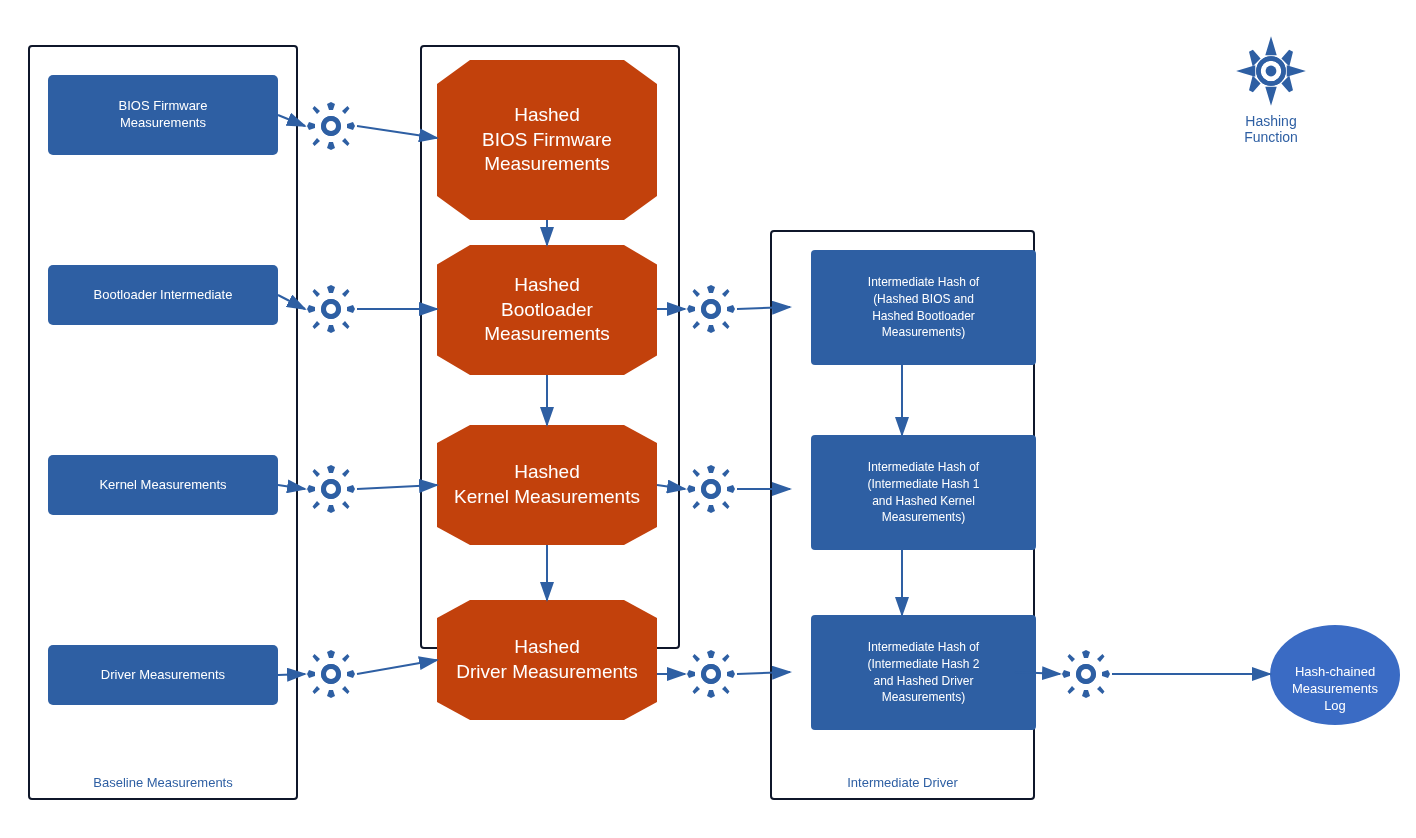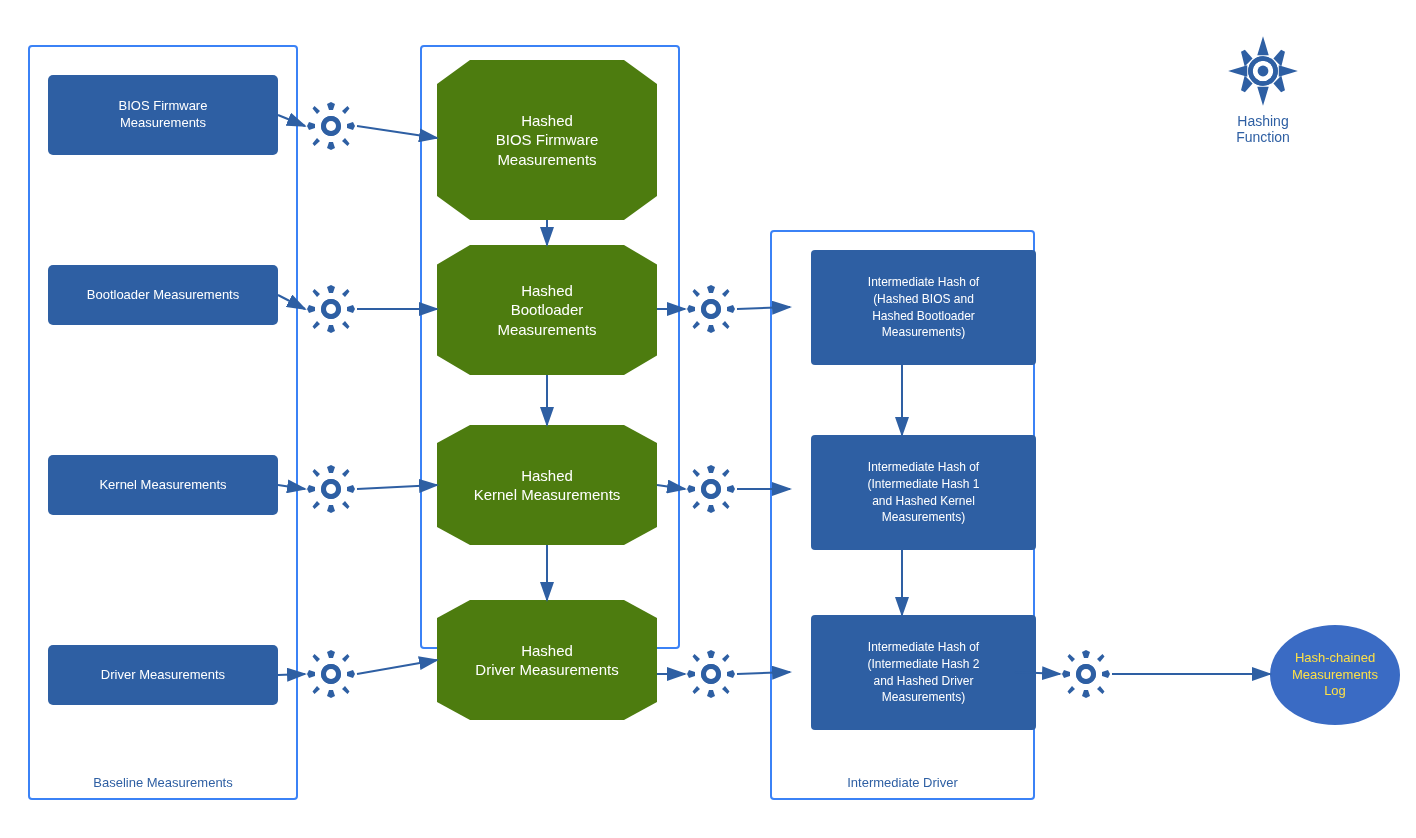--- a/index.html
+++ b/index.html
@@ -22,21 +22,21 @@
       position: absolute;
       top: 0; left: 0;
       width: 1416px;
       height: 838px;
       pointer-events: none;
     }
 
     
     .section-box {
       position: absolute;
-      border: 2px solid #3b82f6;
+      border: 2px solid #0f172a;
       border-radius: 4px;
     }
     .section-label {
       position: absolute;
       bottom: 8px;
       left: 0; right: 0;
       text-align: center;
       color: #2e5fa3;
       font-size: 13px;
       font-weight: 500;
@@ -70,23 +70,23 @@
       text-align: center;
       font-size: 13px;
       font-weight: 500;
       line-height: 1.3;
       padding: 6px 10px;
     }
 
     
     .octagon {
       position: absolute;
-      background: #4d7c0f;
+      background: #c2410c;
       color: white;
-      font-size: 15px;
+      font-size: 19px;
       font-weight: 500;
       text-align: center;
       display: flex;
       align-items: center;
       justify-content: center;
       line-height: 1.3;
       clip-path: polygon(15% 0%, 85% 0%, 100% 15%, 100% 85%, 85% 100%, 15% 100%, 0% 85%, 0% 15%);
     }
 
     
@@ -111,36 +111,36 @@
       position: absolute;
       width: 52px;
       height: 52px;
     }
 
     
     .circle-blue {
       position: absolute;
       background: #3a6bc4;
       border-radius: 50%;
-      color: #fde047;
+      color: #ffffff;
       font-size: 13px;
       font-weight: 500;
       text-align: center;
       display: flex;
-      align-items: center;
+      align-items: flex-end;
       justify-content: center;
       line-height: 1.3;
       padding: 10px;
     }
 
     
     .hashing-fn {
       position: absolute;
       top: 35px;
-      right: 98px;
+      right: 90px;
       text-align: center;
       color: #2e5fa3;
       font-size: 14px;
       font-weight: 500;
       width: 110px;
     }
     .hashing-fn .gear-big {
       width: 72px;
       height: 72px;
       display: block;
@@ -160,21 +160,21 @@
   </div>
   <div class="section-box intermediate-section">
     <span class="section-label">Intermediate Driver</span>
   </div>
 
   <div class="blue-rect" style="left:48px; top:75px; width:230px; height:80px;">
     <span>BIOS Firmware<br>Measurements</span>
   </div>
 
   <div class="blue-rect" style="left:48px; top:265px; width:230px; height:60px;">
-    <span>Bootloader Measurements</span>
+    <span>Bootloader Intermediate</span>
   </div>
 
   <div class="blue-rect" style="left:48px; top:455px; width:230px; height:60px;">
     <span>Kernel Measurements</span>
   </div>
 
   <div class="blue-rect" style="left:48px; top:645px; width:230px; height:60px;">
     <span>Driver Measurements</span>
   </div>
 

